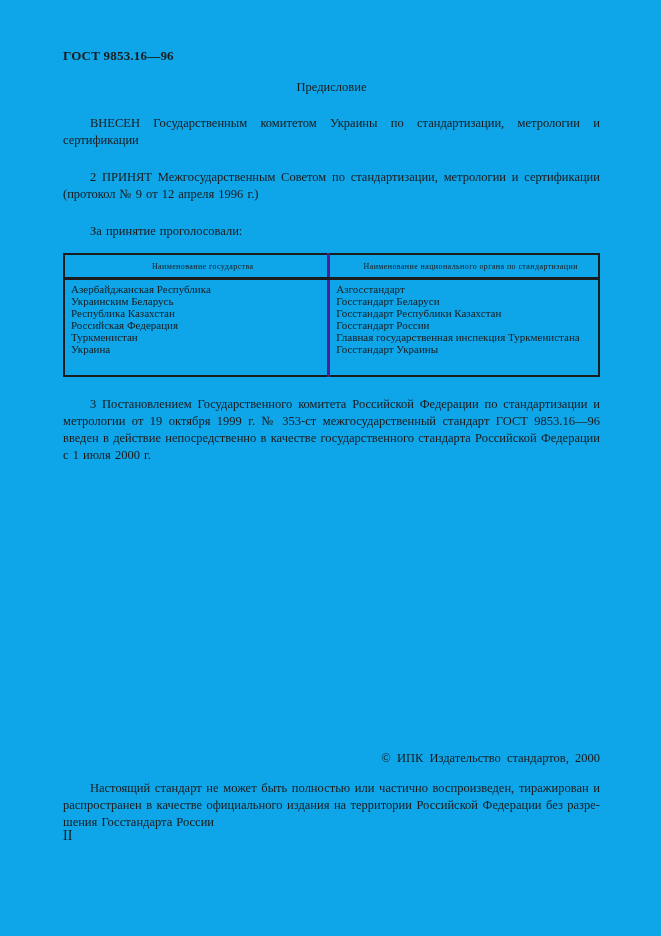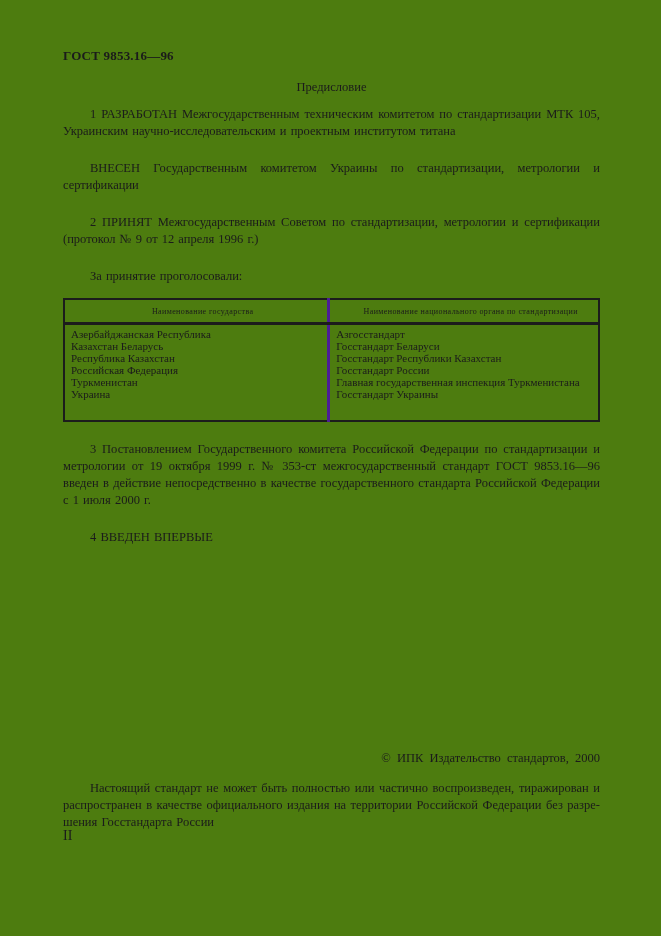--- a/index.html
+++ b/index.html
@@ -6,21 +6,21 @@
   html, body { background: #ffffff; }
   body {
     width: 661px; height: 936px;
     font-family: "Liberation Serif", "DejaVu Serif", serif;
     color: #1b1b1b;
     overflow: hidden;
   }
   .page {
     position: relative;
     width: 661px; height: 936px;
-    background: #4d7c0f;
+    background: #0ea5e9;
     padding: 48px 61px 0 63px;
   }
   .doc-code {
     font-size: 13px;
     font-weight: bold;
     line-height: 15px;
     letter-spacing: 0.2px;
   }
   .title {
     margin-top: 17px;
@@ -90,21 +90,20 @@
 </style>
 </head>
 <body>
 
 <div class="page">
 
   <div class="doc-code">ГОСТ 9853.16—96</div>
 
   <div class="title">Предисловие</div>
 
-  <p class="para indent first">1 РАЗРАБОТАН Межгосударственным техническим комитетом по стандартизации МТК 105, Украинским научно-исследовательским и проектным институтом титана</p>
 
   <p class="para indent">ВНЕСЕН Государственным комитетом Украины по стандартизации, метрологии и сертификации</p>
 
   <p class="para indent">2 ПРИНЯТ Межгосударственным Советом по стандартизации, метрологии и сертификации (протокол № 9 от 12 апреля 1996 г.)</p>
 
   <p class="para indent">За принятие проголосовали:</p>
 
   <table class="vote">
     <colgroup>
         <col class="c1">
@@ -115,21 +114,21 @@
         <th>Наименование государства</th>
         <th>Наименование национального органа по стандартизации</th>
       </tr>
     </thead>
     <tbody>
       <tr>
         <td>Азербайджанская Республика</td>
         <td>Азгосстандарт</td>
       </tr>
       <tr>
-        <td>Казахстан Беларусь</td>
+        <td>Украинским Беларусь</td>
         <td>Госстандарт Беларуси</td>
       </tr>
       <tr>
         <td>Республика Казахстан</td>
         <td>Госстандарт Республики Казахстан</td>
       </tr>
       <tr>
         <td>Российская Федерация</td>
         <td>Госстандарт России</td>
       </tr>
@@ -139,21 +138,20 @@
       </tr>
       <tr>
         <td>Украина</td>
         <td>Госстандарт Украины</td>
       </tr>
     </tbody>
   </table>
 
   <p class="para indent enacted">3 Постановлением Государственного комитета Российской Федерации по стандартизации и метрологии от 19 октября 1999 г. № 353-ст межгосударственный стандарт ГОСТ 9853.16—96 введен в действие непосредственно в качестве государственного стандарта Российской Федерации с 1 июля 2000 г.</p>
 
-  <p class="para indent">4 ВВЕДЕН ВПЕРВЫЕ</p>
 
   <div class="footer">
     <div class="copyright">©  ИПК  Издательство стандартов, 2000</div>
     <p class="para notice">
       <span class="jline ind">Настоящий стандарт не может быть полностью или частично воспроизведен, тиражирован и</span>
       <span class="jline">распространен в качестве официального издания на территории Российской Федерации без разре-</span>
       <span class="lline">шения Госстандарта России</span>
     </p>
   </div>
 

